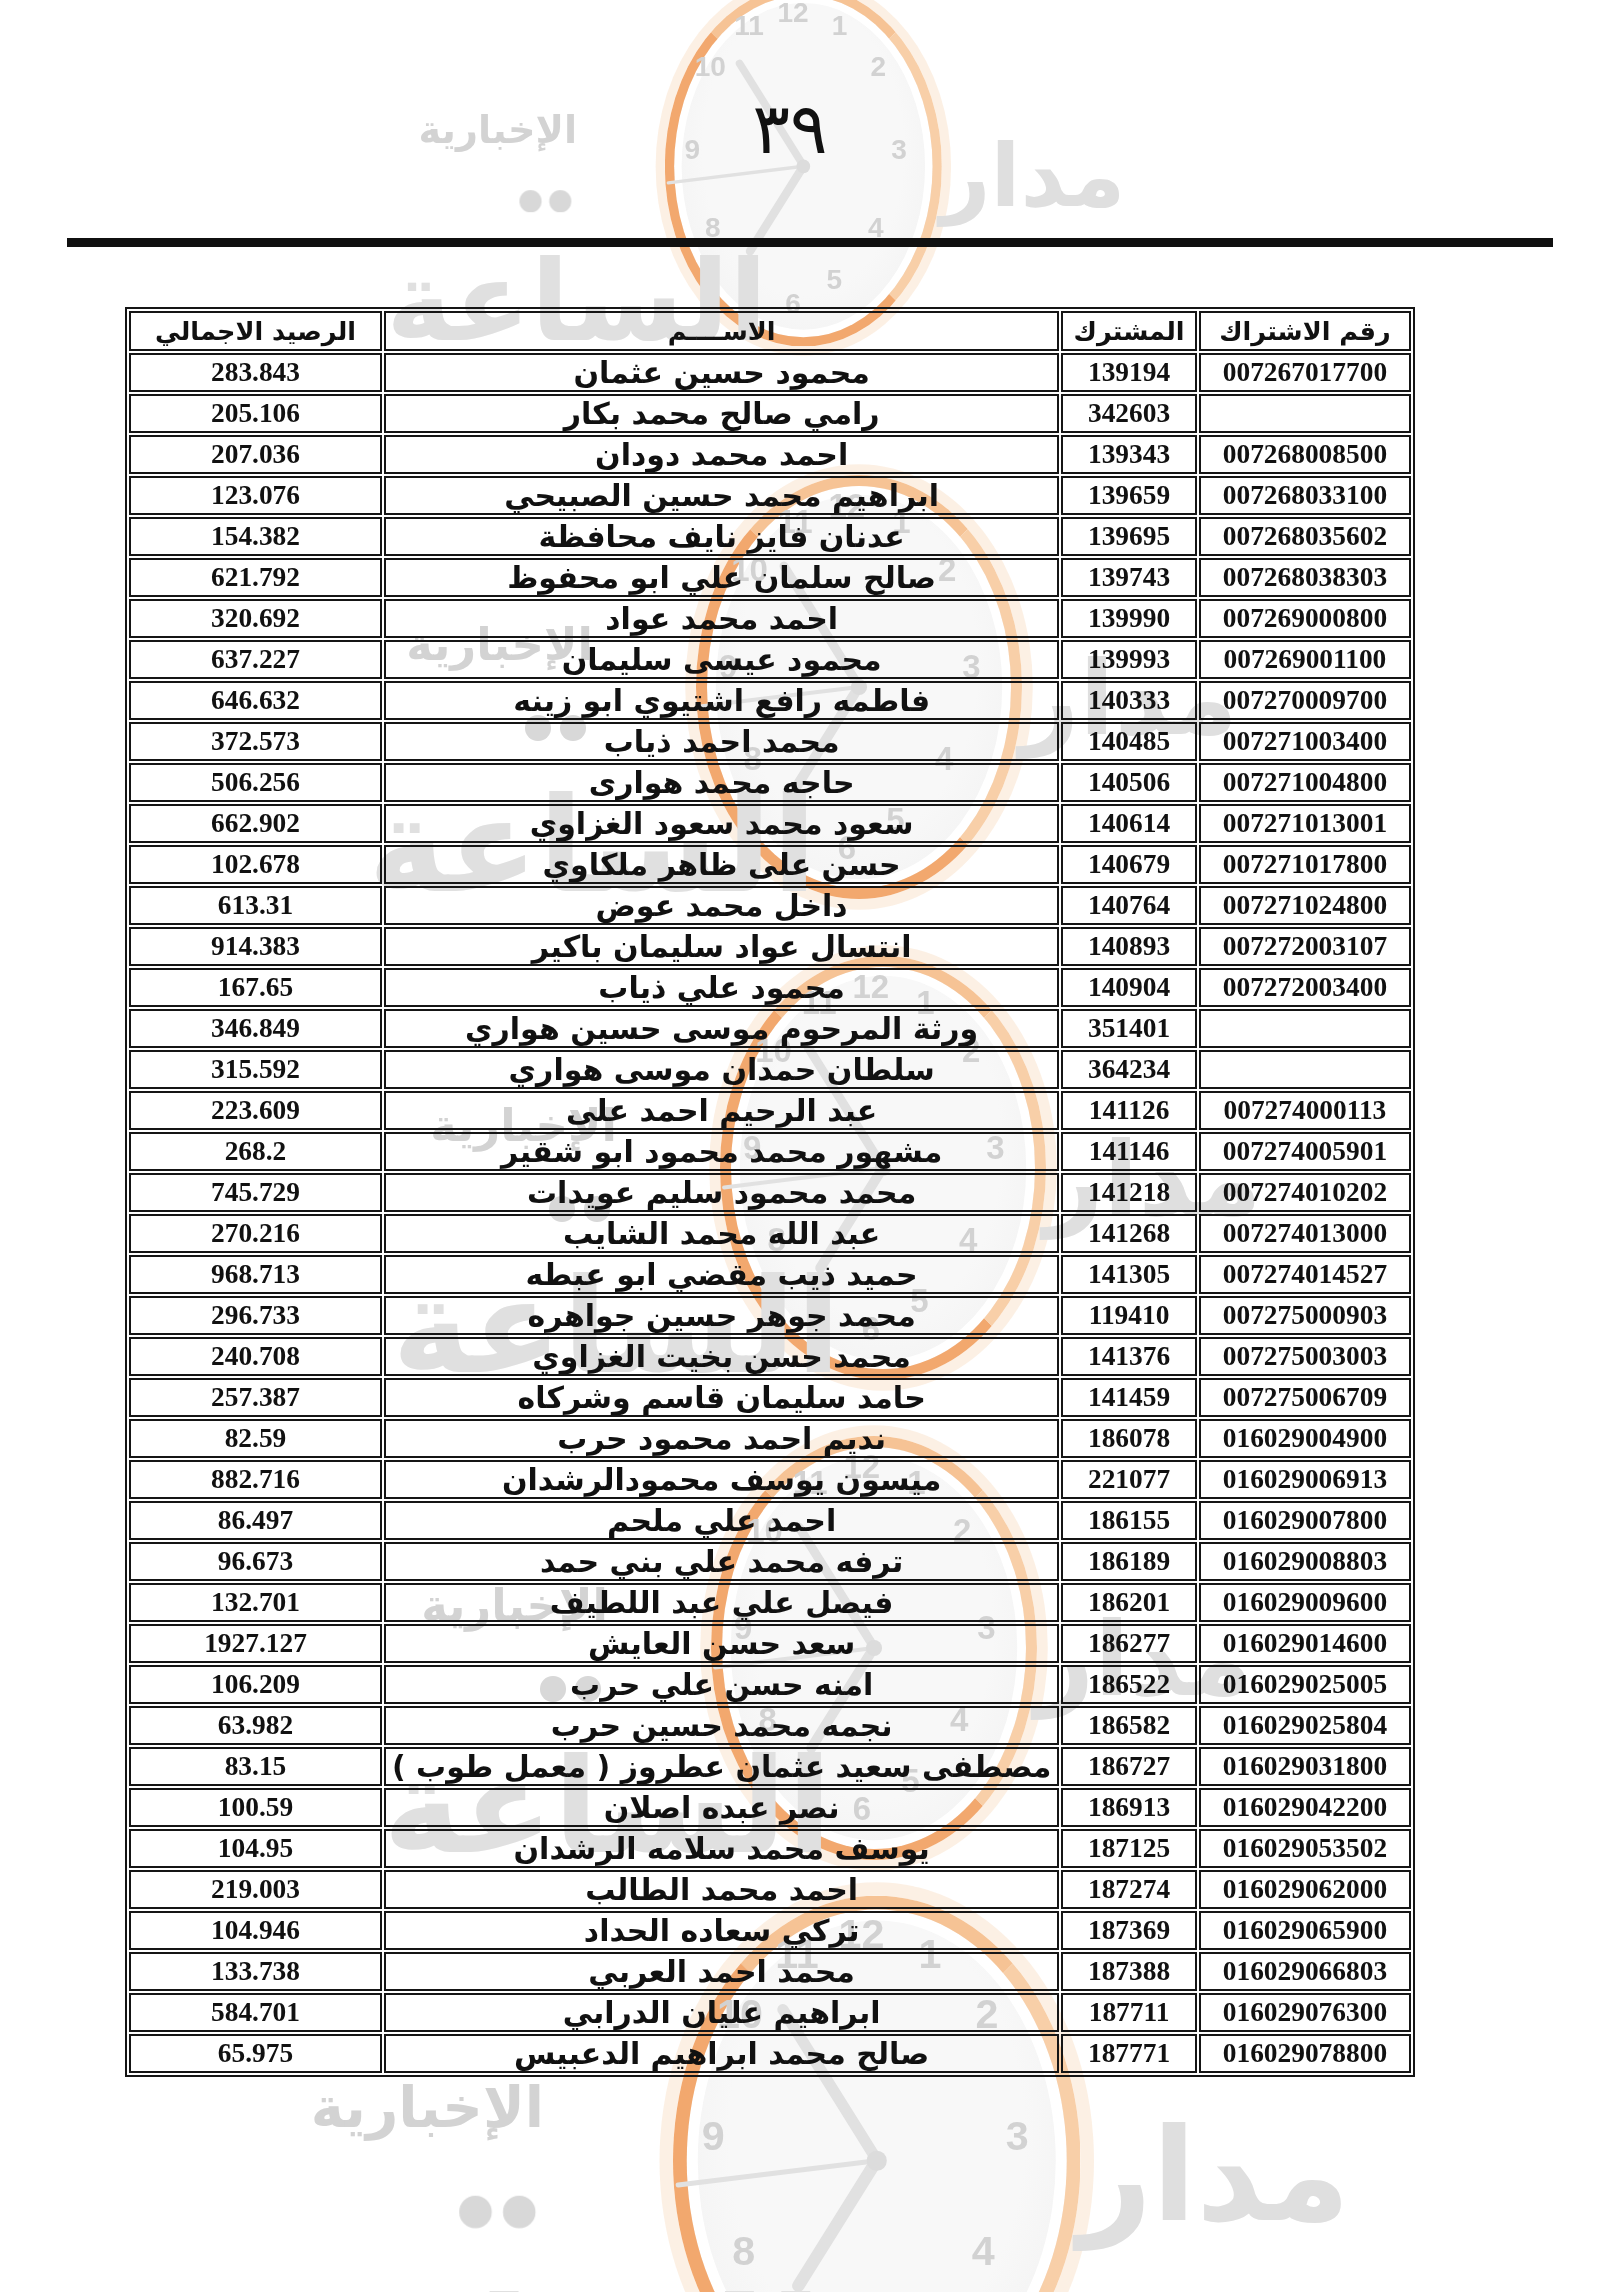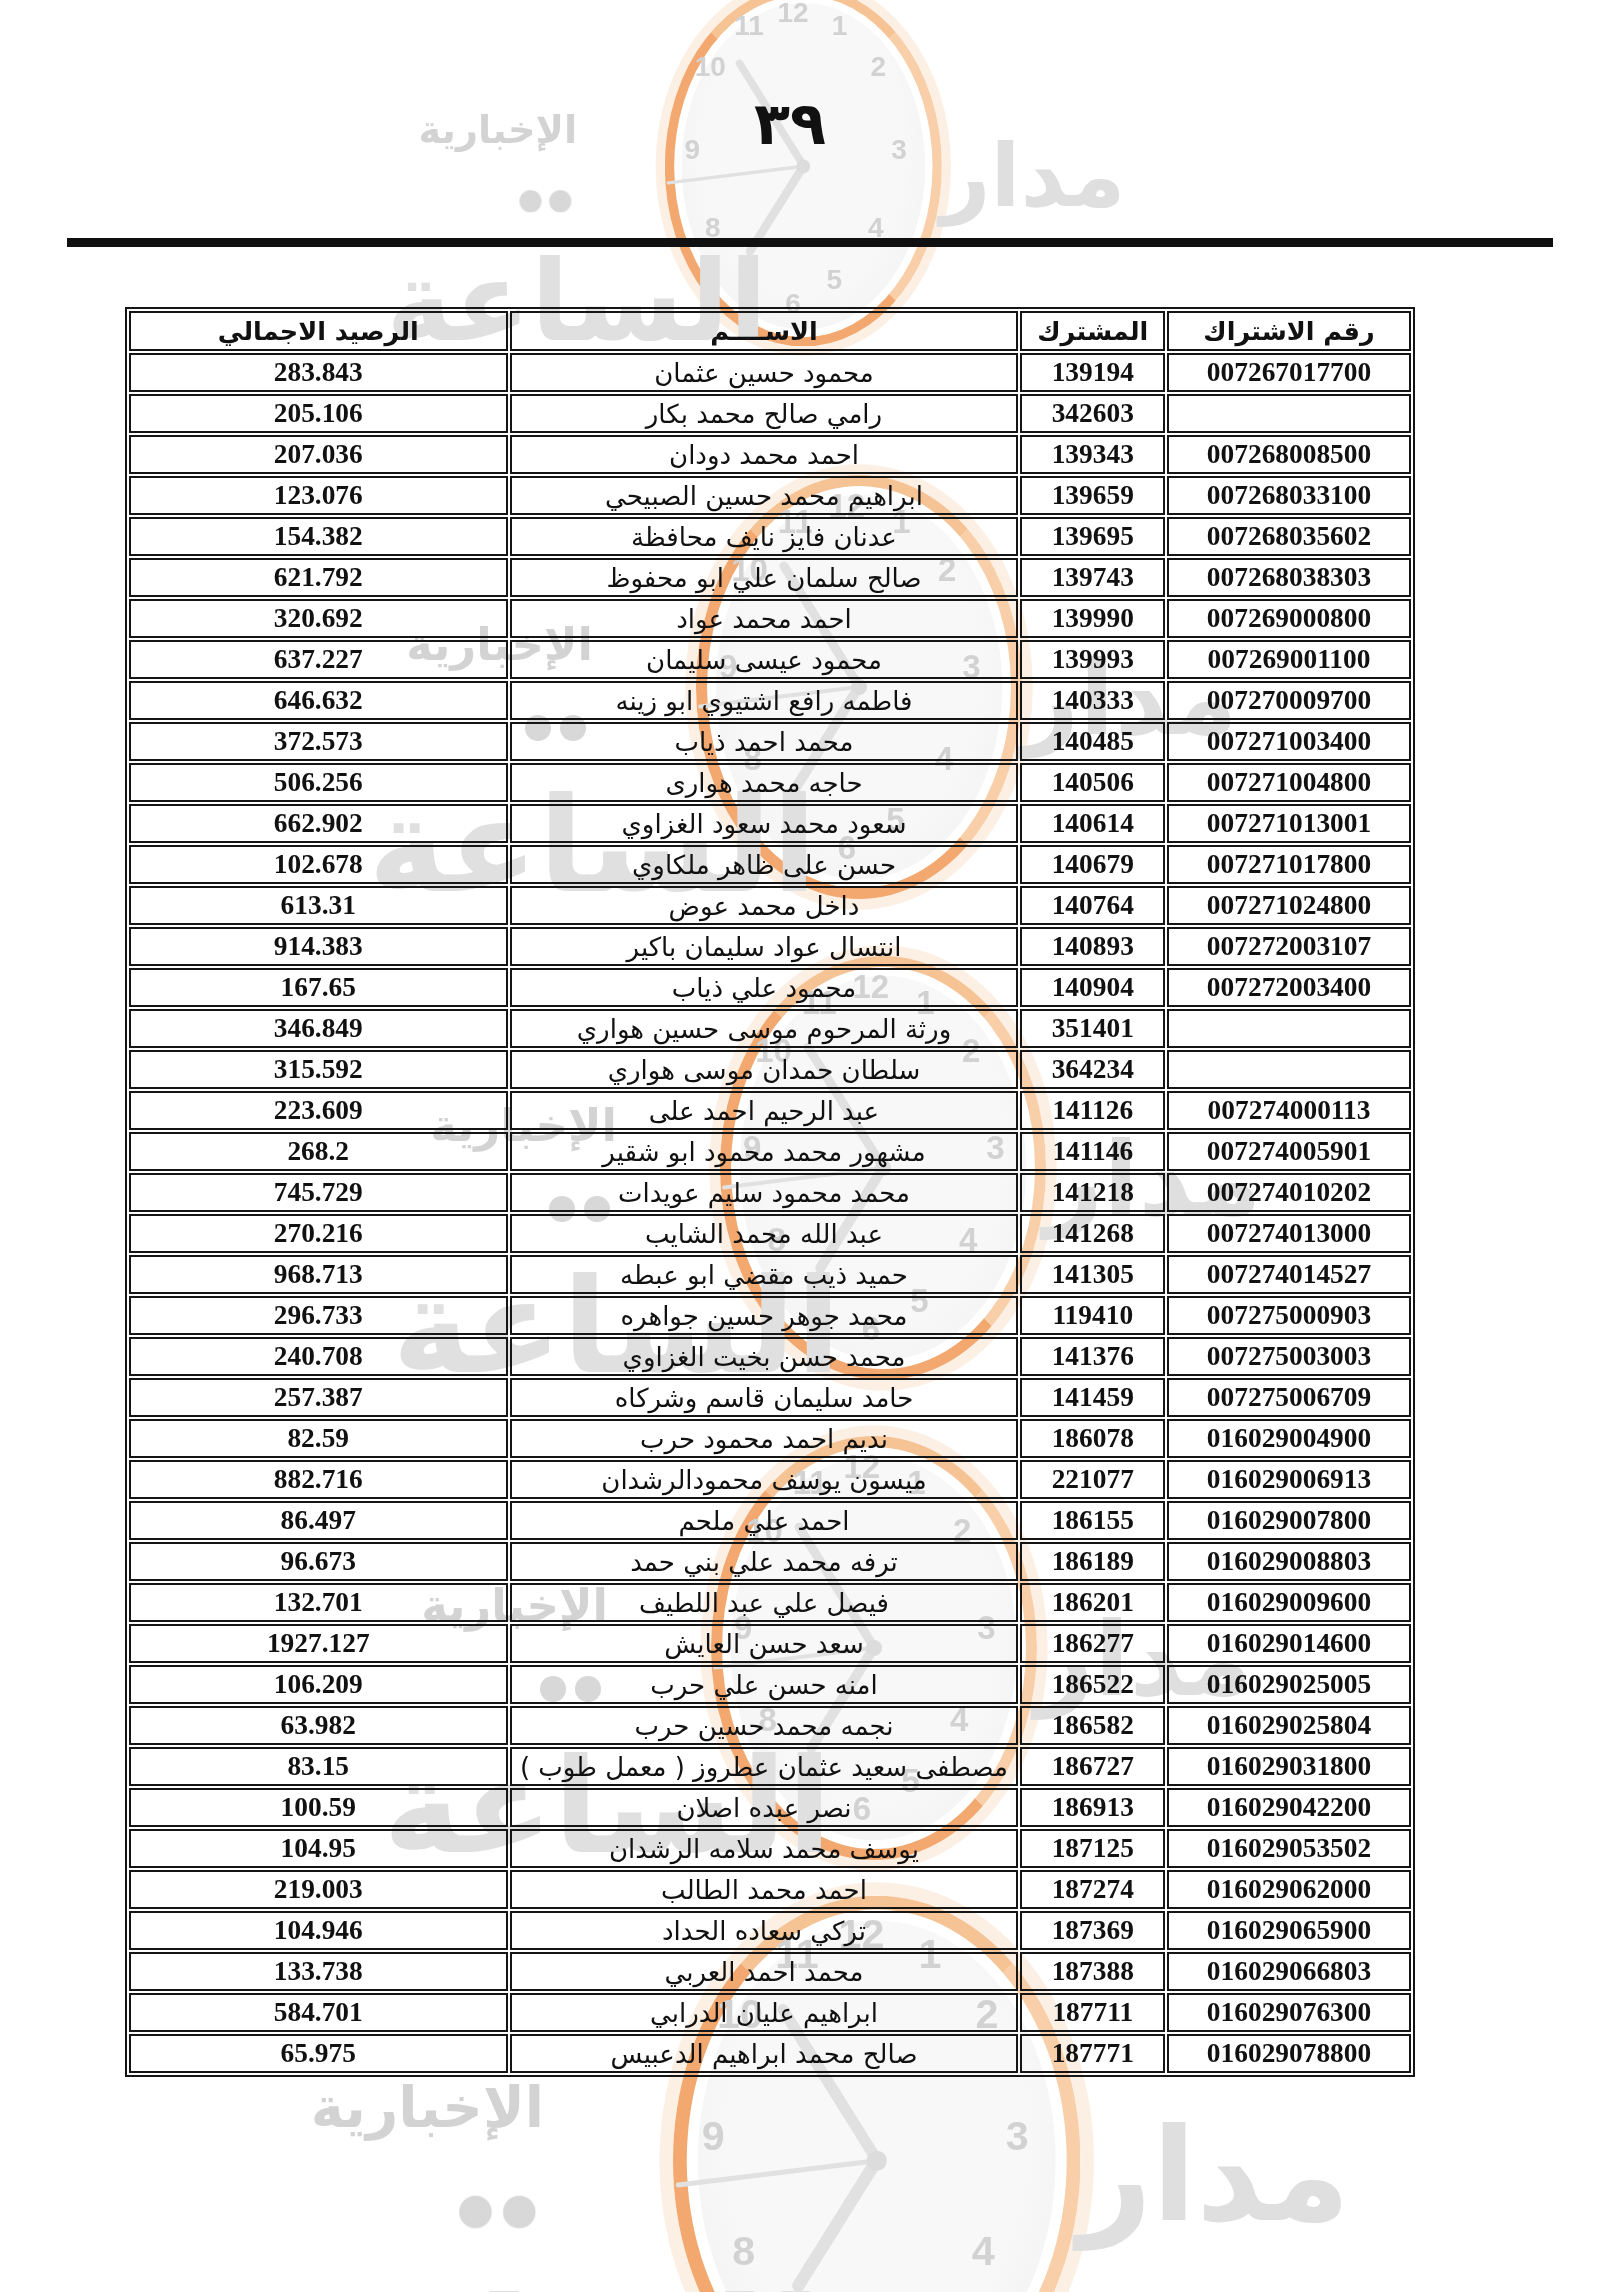--- a/index.html
+++ b/index.html
@@ -32,21 +32,21 @@
   .wm-akhbariya{left:-461px; top:-54px; width:225px; text-align:center;
     font-size:45px; color:#d3d3d3;}
   .wm-madar{left:172px; top:-29px; font-size:103px; color:#dfdfdf;
     letter-spacing:3.9px;}
   .wm-saa{left:-480px; top:103px; font-size:132px; color:#e0e0e0;}
   .wm-dots{position:absolute; left:-323px; top:39px; width:25.5px; height:25.5px;
     border-radius:50%; background:#d8d8d8; box-shadow:35px 0 0 0 #d8d8d8;}
   
   .page-number{
     position:absolute; z-index:2; top:94px; left:790px; transform:translateX(-50%);
-    font-size:59px; font-weight:bold; line-height:1;
+    font-size:70px; font-weight:normal; line-height:1;
   }
   .head-rule{
     position:absolute; z-index:1; top:238px; left:67px; width:1486px; height:8.8px;
     background:#101010;
   }
   .banner-oval{
     position:absolute; z-index:2; left:616px; top:192px; width:349px; height:106px;
     box-sizing:border-box; border:6.9px solid #101010; border-radius:50%;
     background:#ffffff; display:flex; align-items:center; justify-content:center;
   }
@@ -61,21 +61,21 @@
     box-sizing:border-box; border:2px solid #151515; background:transparent;
     text-align:center; vertical-align:middle; padding:0 5.9px; overflow:hidden;
   }
   .subs th{height:40px; font-size:25.5px; font-weight:bold;}
   .subs td{height:39px;}
   .c-sub{width:243px;} .c-msh{width:144px;} .c-name{width:507px;} .c-bal{width:377px;}
   td.num{
     font-family:"Liberation Serif","DejaVu Serif",serif;
     font-size:27.4px; font-weight:bold; letter-spacing:0px; direction:ltr;
   }
-  td.name{font-size:26px; font-weight:normal; white-space:nowrap;}
+  td.name{font-size:30px; font-weight:bold; white-space:nowrap;}
 </style>
 </head>
 <body>
 
 <div class="page">
 
   <div id="wm" class="wm-layer">
       <div class="wm-tile" style="left: 794px; top: 157px; transform: translate(-50%, -50%) scale(0.85);">
         <div class="wm-clock">
           <span class="wm-num" style="left: 46%; top: 5%;">12</span>

